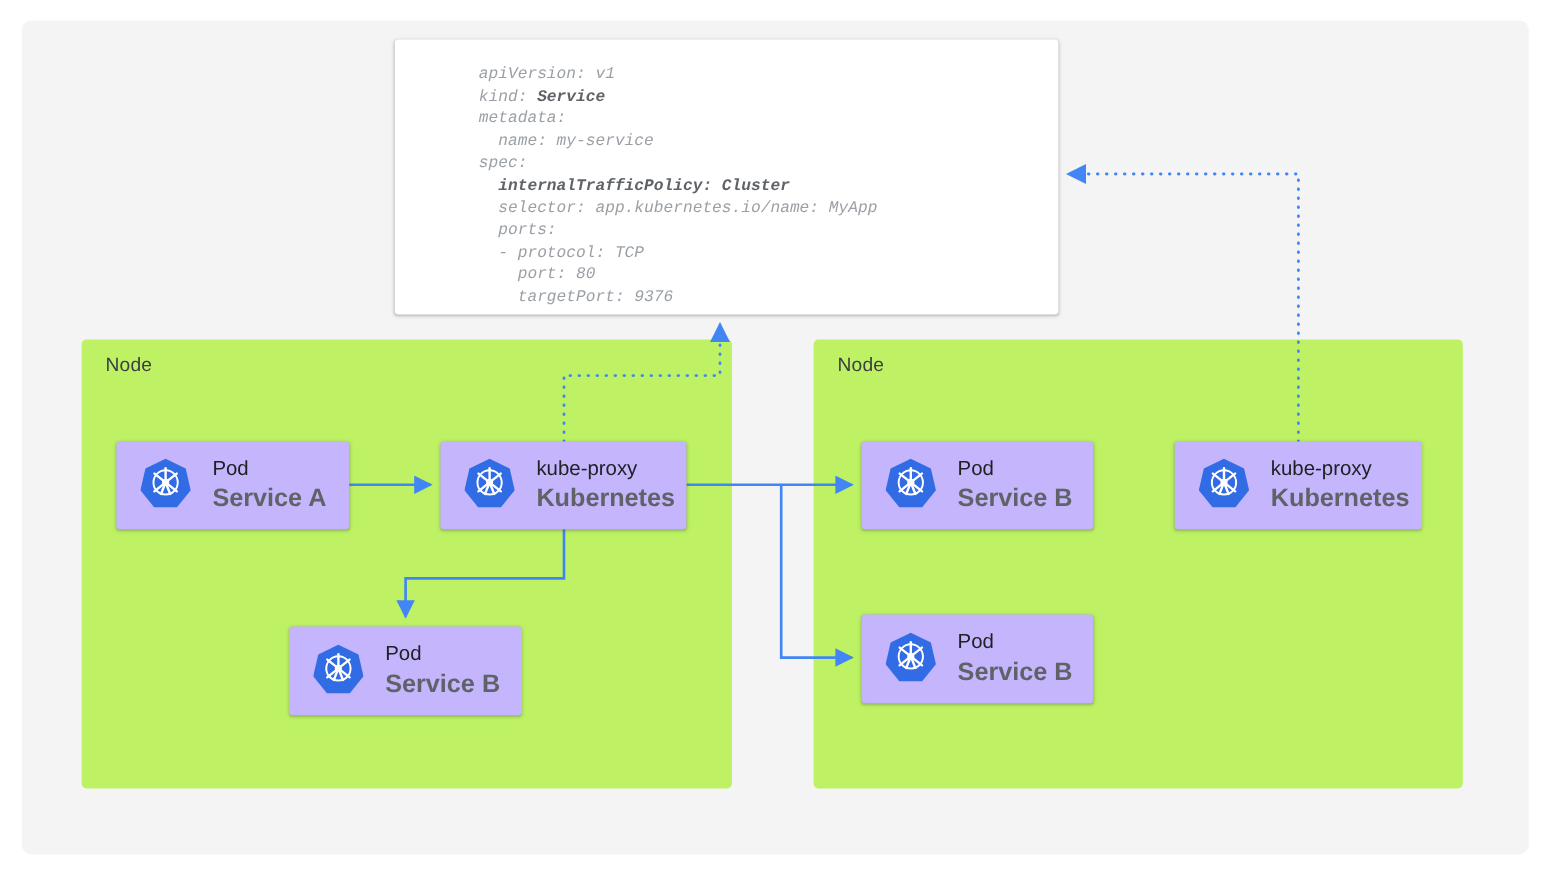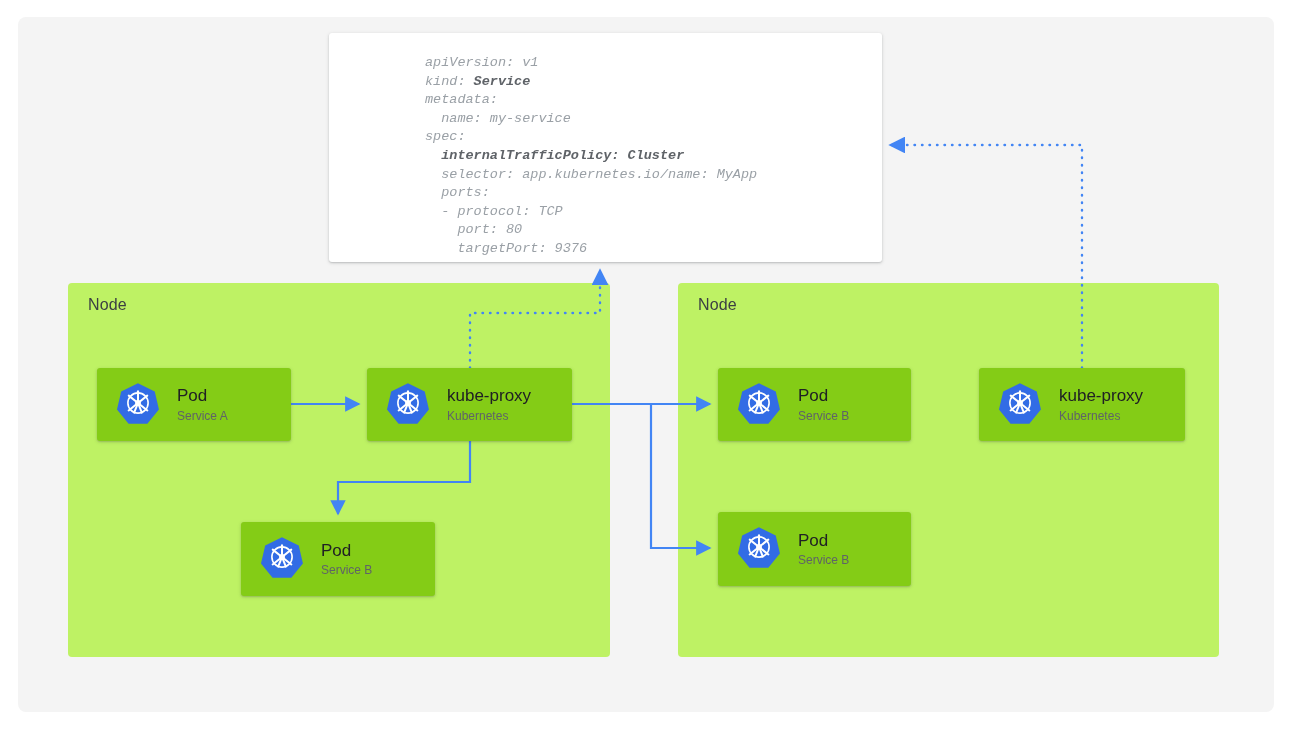--- a/index.html
+++ b/index.html
@@ -45,21 +45,21 @@
     font-size: 16px;
     color: #3c4043;
     letter-spacing: 0.1px;
   }
   #node-left  { left: 68px;  top: 283px; width: 542px; height: 374px; }
   #node-right { left: 678px; top: 283px; width: 541px; height: 374px; }
 
   
   .card {
     position: absolute;
-    background: #84cc16;
+    background: #c4b5fd;
     border-radius: 3px;
     box-shadow: 0 1px 2px rgba(60,64,67,0.25), 0 1px 4px rgba(60,64,67,0.10);
     display: flex;
     align-items: center;
     box-sizing: border-box;
   }
   .card .k8s-logo {
     flex: 0 0 auto;
     margin-left: 20px;
   }
@@ -69,24 +69,25 @@
     flex-direction: column;
     justify-content: center;
     line-height: 1.25;
   }
   .card-title {
     font-size: 17px;
     color: #202124;
     white-space: nowrap;
   }
   .card-sub {
-    font-size: 12px;
+    font-size: 21px;
     color: #5f6368;
     white-space: nowrap;
     margin-top: 2px;
+    font-weight: bold;
   }
 
   
   #card-pod-a        { left: 97px;  top: 368px; width: 194px; height: 73px; }
   #card-kube-left    { left: 367px; top: 368px; width: 205px; height: 73px; }
   #card-pod-b-left   { left: 241px; top: 522px; width: 194px; height: 74px; }
   #card-pod-b-top    { left: 718px; top: 368px; width: 193px; height: 73px; }
   #card-pod-b-bottom { left: 718px; top: 512px; width: 193px; height: 74px; }
   #card-kube-right   { left: 979px; top: 368px; width: 206px; height: 73px; }
 
@@ -97,21 +98,21 @@
     top: 33px;
     width: 553px;
     height: 229px;
     background: #ffffff;
     border-radius: 3px;
     box-shadow: 0 1px 2px rgba(60,64,67,0.25), 0 1px 4px rgba(60,64,67,0.10);
     box-sizing: border-box;
   }
   #yaml-code {
     position: absolute;
-    left: 96px;
+    left: 70px;
     top: 21px;
     margin: 0;
     font-family: "Liberation Mono", "DejaVu Sans Mono", monospace;
     font-style: italic;
     font-size: 13.5px;
     line-height: 18.6px;
     color: #9aa0a6;
     white-space: pre;
   }
   #yaml-code .b {

